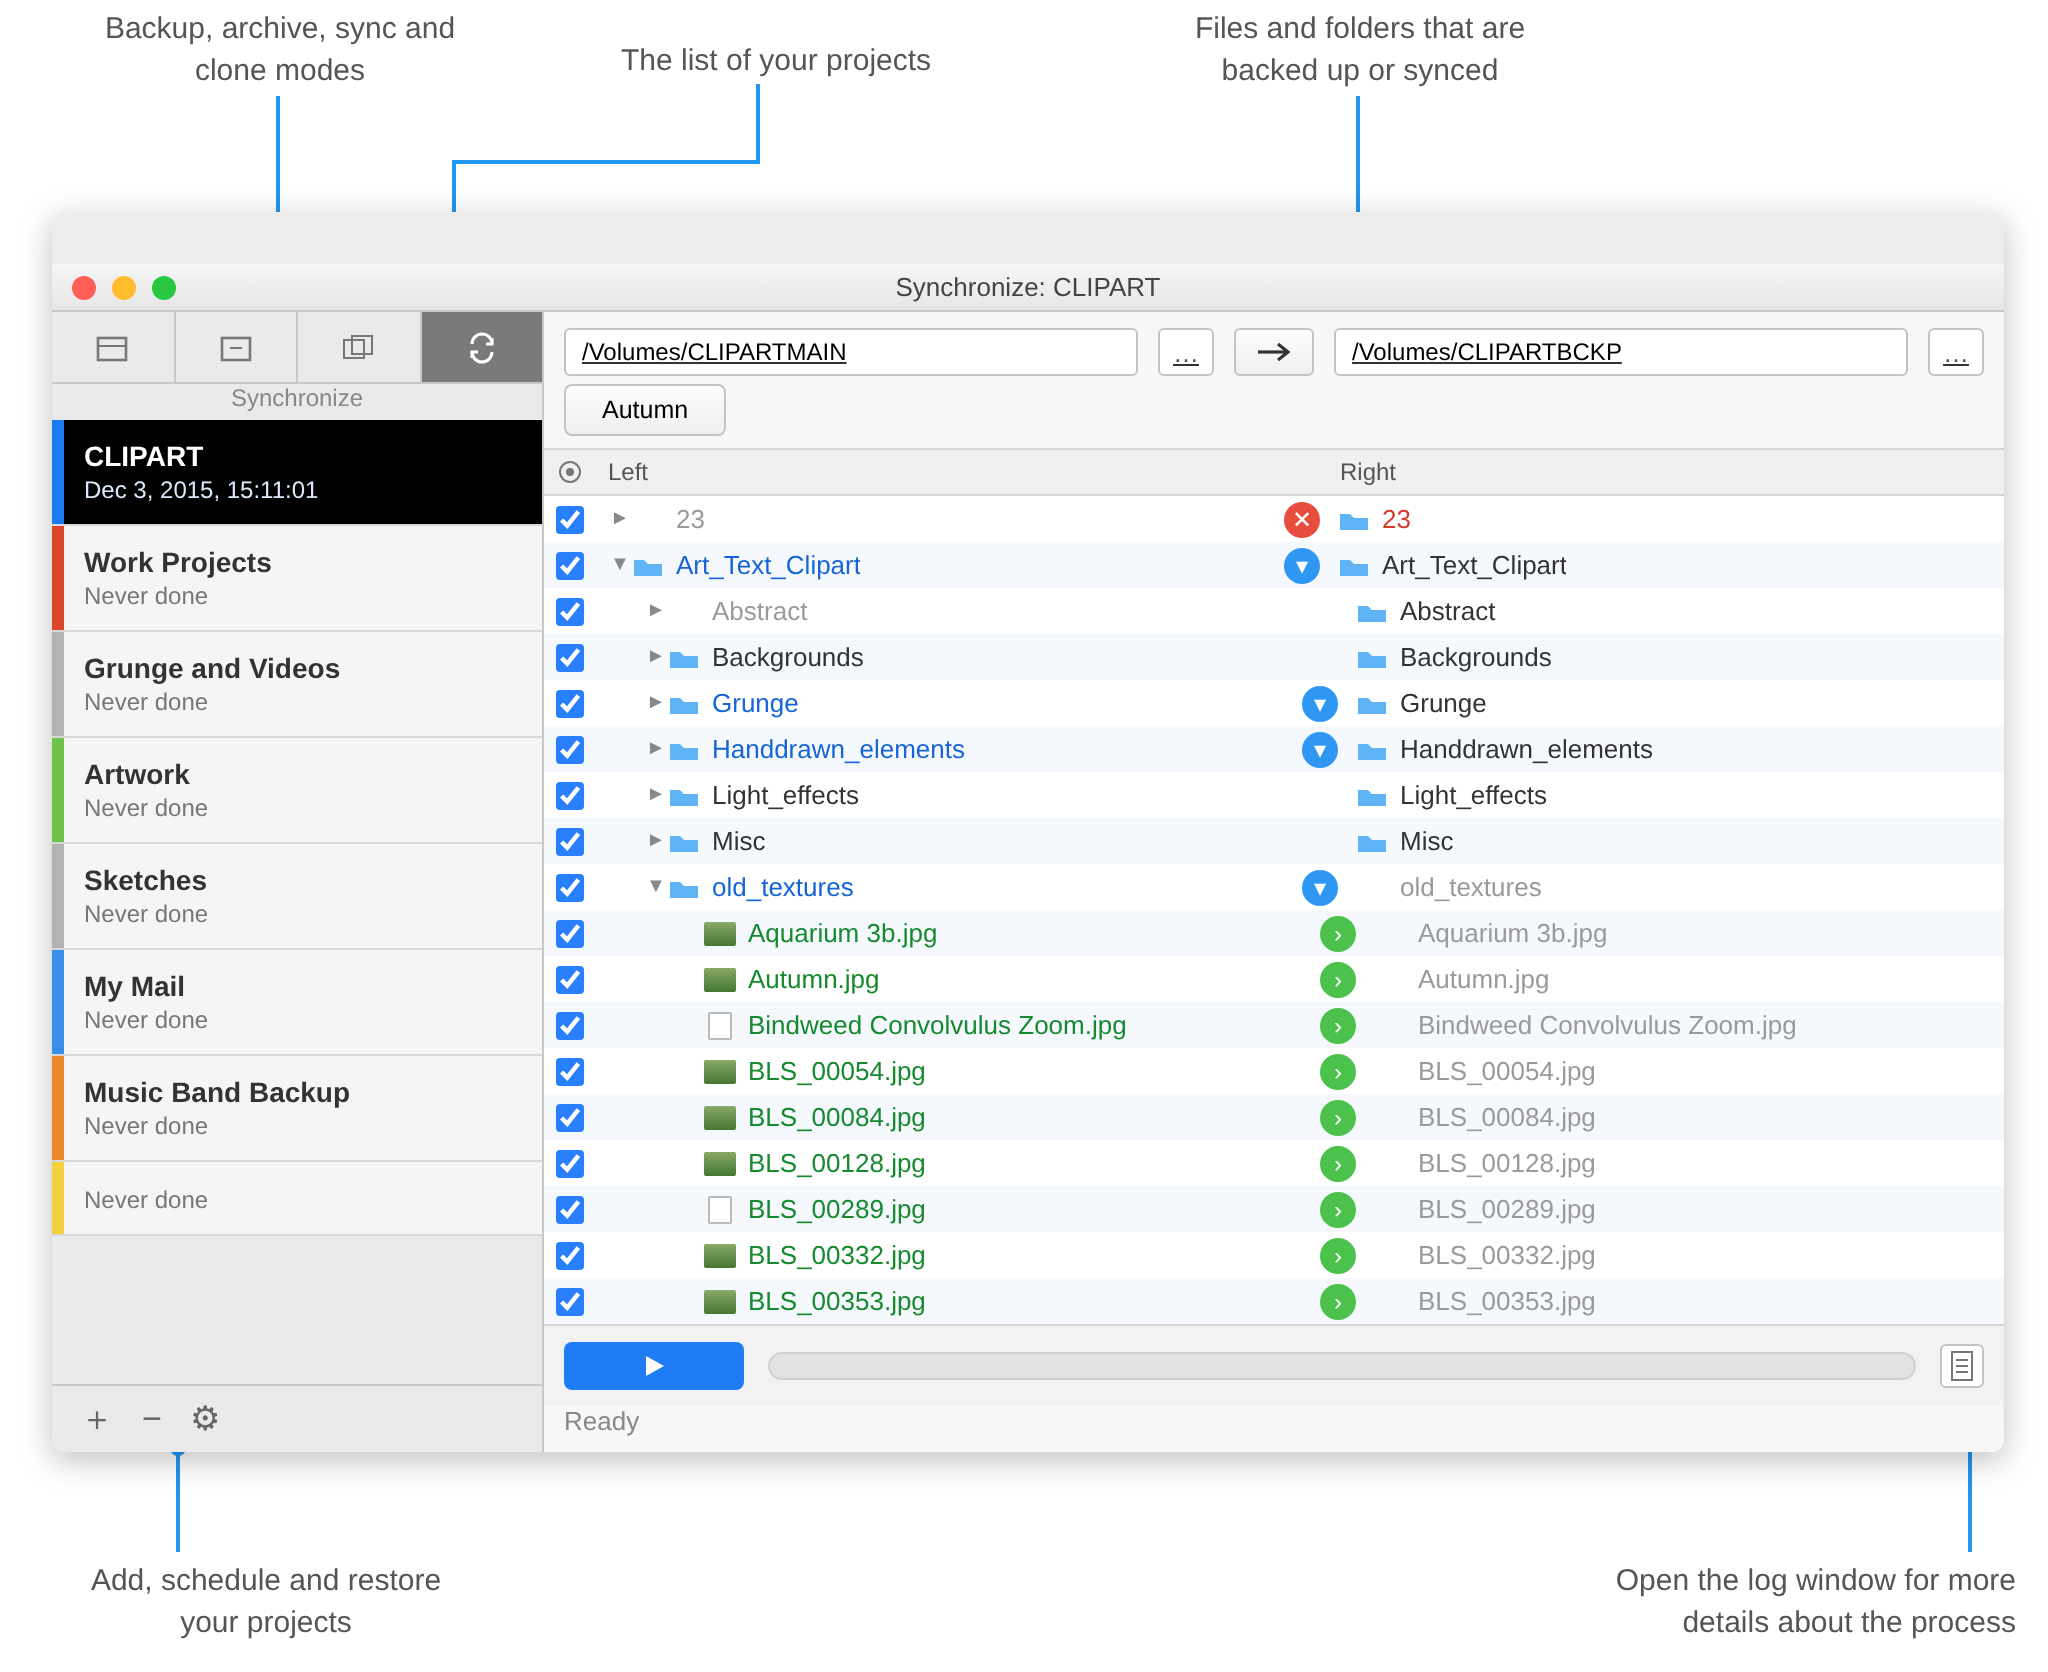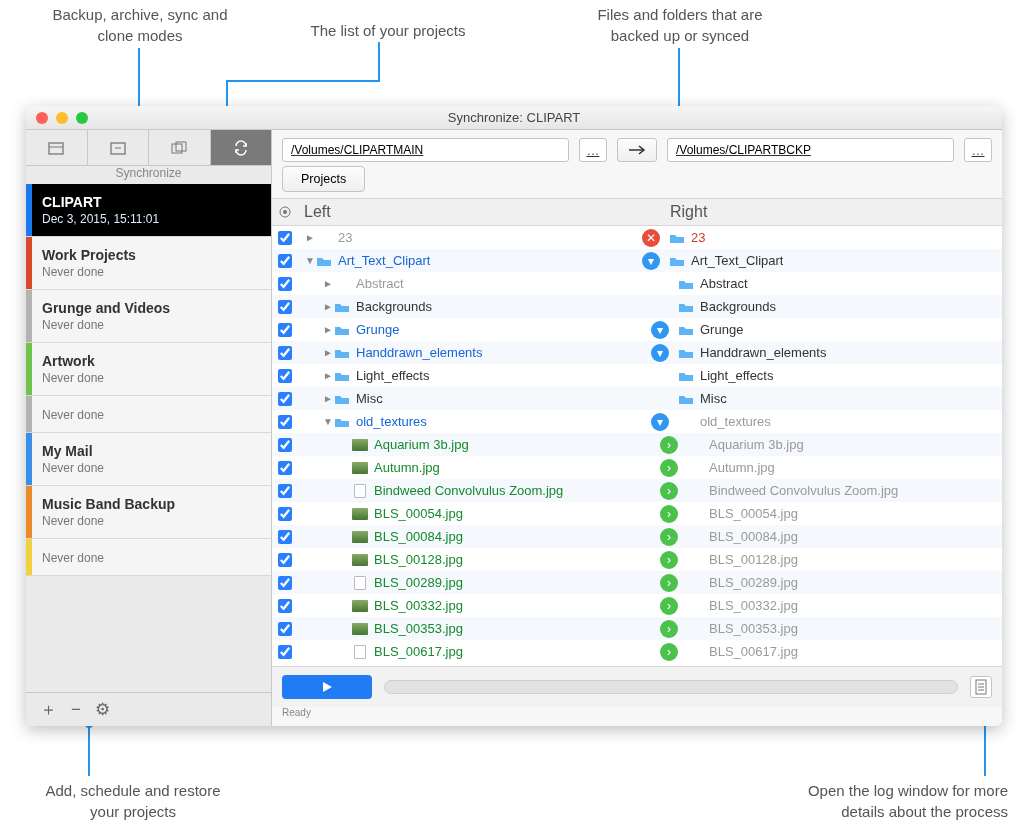--- a/index.html
+++ b/index.html
@@ -19,20 +19,21 @@
   display: flex; flex-direction: column;
   overflow: hidden;
 }
 
 .titlebar {
   height: 24px;
   background: linear-gradient(#f6f6f6,#e6e6e6);
   border-bottom: 1px solid #c8c8c8;
   display: flex; align-items: center;
   position: relative;
+  margin-top: 26px;
 }
 .traffic { display:flex; gap:8px; padding-left:10px; }
 .tl { width:12px; height:12px; border-radius:50%; }
 .tl.red { background:#ff5f57; } .tl.yellow { background:#ffbd2e; } .tl.green { background:#28c940; }
 .titletext { position:absolute; left:0; right:0; text-align:center; font-size:13px; color:#444; }
 
 .main { flex:1; display:flex; min-height:0; }
 
 .sidebar { width:246px; background:#eaeaea; display:flex; flex-direction:column; border-right:1px solid #c8c8c8; }
 .modebar { height:36px; display:flex; border-bottom:1px solid #c8c8c8; }
@@ -54,21 +55,21 @@
 .content { flex:1; display:flex; flex-direction:column; background:#f7f7f7; min-width:0; }
 
 .pathbar { display:flex; align-items:center; gap:10px; padding:8px 10px 4px;text-decoration:underline; }
 .pathinput { flex:1; height:24px; border:1px solid #c4c4c4; background:#fff; padding:0 8px; font-size:12px; border-radius:3px; }
 .dotbtn { width:28px; height:24px; border:1px solid #c4c4c4; background:#fff; border-radius:3px; display:flex; align-items:center; justify-content:center; color:#555; }
 .arrowbtn { width:40px; height:24px; border:1px solid #c4c4c4; background:linear-gradient(#fdfdfd,#efefef); border-radius:3px; display:flex; align-items:center; justify-content:center; }
 
 .analyzerow { padding:0 10px 6px; }
 .analyzebtn { height:26px; padding:0 18px; border:1px solid #c4c4c4; background:linear-gradient(#fdfdfd,#efefef); border-radius:4px; font-size:12.5px; }
 
-.listheader { display:flex; font-size:16px; color:#555; border-top:1px solid #d6d6d6; border-bottom:1px solid #d6d6d6; background:#f0f0f0; }
+.listheader { display:flex; font-size:12px; color:#555; border-top:1px solid #d6d6d6; border-bottom:1px solid #d6d6d6; background:#f0f0f0; }
 .listheader .chk { width:26px; display:flex; align-items:center; justify-content:center; }
 .listheader .lh-left { flex:1; padding:4px 6px; }
 .listheader .lh-mid { width:28px; }
 .listheader .lh-right { flex:1; padding:4px 6px; }
 
 .filerows { flex:1; overflow:auto; background:#fff; }
 .row { display:flex; align-items:center; height:23px; font-size:13px; }
 .row:nth-child(even){ background:#f5f8fc; }
 .rcb { width:26px; display:flex; align-items:center; justify-content:center; }
 .rcb input { accent-color:#2a7fff; width:14px; height:14px; }
@@ -88,21 +89,21 @@
 .blue { color:#1565d8; }
 .green { color:#158a2e; }
 .gray { color:#9a9a9a; }
 .red { color:#d43a2a; }
 .black { color:#333; }
 
 .footbar { display:flex; align-items:center; gap:12px; padding:8px 10px; border-top:1px solid #d6d6d6; background:#f2f2f2; }
 .playbtn { width:90px; height:24px; background:#1f7cf4; border-radius:4px; display:flex; align-items:center; justify-content:center; color:#fff; }
 .progress { flex:1; height:14px; background:#e2e2e2; border-radius:7px; border:1px solid #cfcfcf; }
 .logbtn { width:22px; height:22px; border:1px solid #c4c4c4; border-radius:3px; display:flex; align-items:center; justify-content:center; color:#666; background:#fff; }
-.readylabel { font-size:10px; color:#888; padding:0 10px 8px; }
+.readylabel { font-size:13px; color:#888; padding:0 10px 8px; }
 </style>
 </head>
 <body>
 
 <div class="annotation" style="left:40px; top:4px; width:200px;"><span style="white-space:pre-line">Backup, archive, sync and
 clone modes</span></div>
 <div class="ann-line" style="left:138px; top:48px; width:2px; height:96px;"></div>
 <div class="ann-dot" style="left:135px; top:142px;"></div>
 
 <div class="annotation" style="left:278px; top:20px; width:220px;"><span>The list of your projects</span></div>
@@ -183,20 +184,21 @@
             <div class="pname">Grunge and Videos</div>
             <div class="pstatus">Never done</div>
           </div>
           <div class="project">
             <div class="accent" style="background:#6fc24a"></div>
             <div class="pname">Artwork</div>
             <div class="pstatus">Never done</div>
           </div>
           <div class="project">
             <div class="accent" style="background:#b3b3b3"></div>
+            <div class="pname">Sketches</div>
             <div class="pstatus">Never done</div>
           </div>
           <div class="project">
             <div class="accent" style="background:#3a8ee8"></div>
             <div class="pname">My Mail</div>
             <div class="pstatus">Never done</div>
           </div>
           <div class="project">
             <div class="accent" style="background:#ea8a2a"></div>
             <div class="pname">Music Band Backup</div>
@@ -222,21 +224,21 @@
         <div class="arrowbtn">
             <svg width="22" height="14">
               <line x1="3" y1="7" x2="17" y2="7" stroke="#333" stroke-width="1.6"></line>
               <path d="M13 3 L18 7 L13 11" fill="none" stroke="#333" stroke-width="1.6"></path>
             </svg>
           </div>
         <input class="pathinput" value="/Volumes/CLIPARTBCKP" style="">
         <div class="dotbtn">…</div>
       </div>
       <div class="analyzerow">
-        <button class="analyzebtn">Projects</button>
+        <button class="analyzebtn">Autumn</button>
       </div>
 
       <div class="listheader">
         <div class="chk">
             <svg width="14" height="14">
               <circle cx="7" cy="7" r="5" fill="none" stroke="#777"></circle>
               <circle cx="7" cy="7" r="2" fill="#777"></circle>
             </svg>
           </div>
         <div class="lh-left">Left</div>

